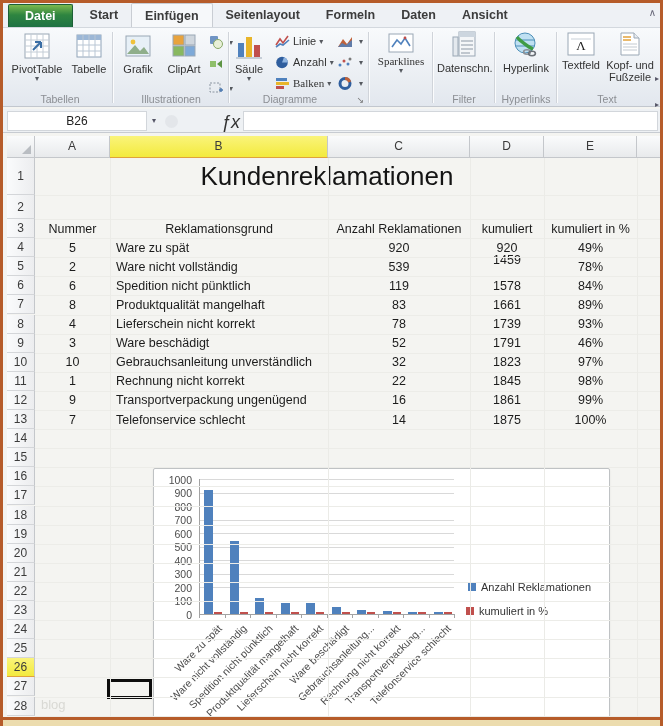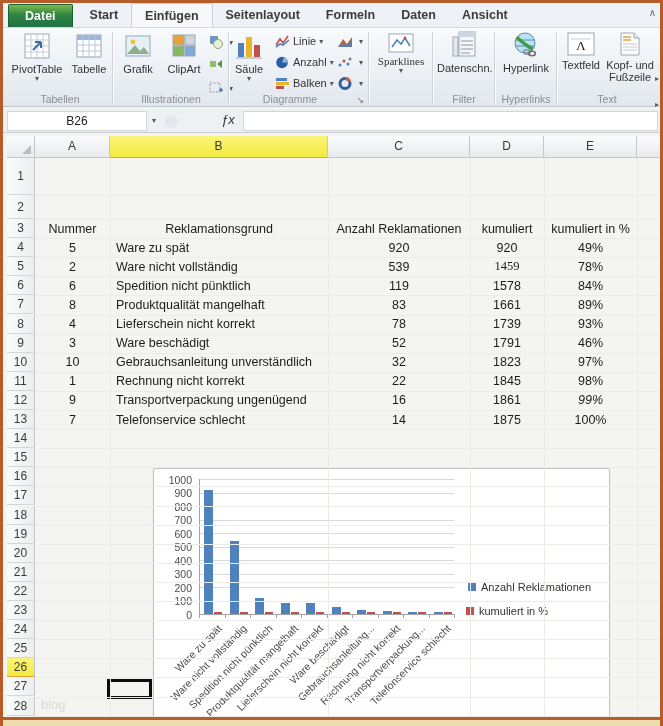--- a/index.html
+++ b/index.html
@@ -23,21 +23,21 @@
   .rrow { position:absolute; height:18px; display:flex; align-items:center; font-size:11px; color:#333; white-space:nowrap; }
   .rrow svg { margin-right:3px; }
   .rrow .rarrow { display:inline; margin-left:3px; }
   .launcher { position:absolute; font-size:9px; color:#777; }
   #edge-arrows { position:absolute; right:1px; top:38px; font-size:8px; color:#556; line-height:26px; }
   
   #formula-row { position:absolute; left:0; top:106px; width:100%; height:24px; background:#eef1f4; border-bottom:1px solid #c7cbd1; }
   #name-box { position:absolute; left:4px; top:2px; width:140px; height:20px; background:#fff; border:1px solid #d2d6db; font-size:12px; color:#222; text-align:center; line-height:19px; }
   #name-drop { position:absolute; left:144px; top:2px; width:14px; height:20px; font-size:8px; color:#556; text-align:center; line-height:20px; }
   #fb-circle { position:absolute; left:162px; top:6px; width:13px; height:13px; border-radius:50%; background:#e3e6ea; }
-  #fx { position:absolute; left:218px; top:3px; font-size:13px; font-style:italic; color:#333; }
+  #fx { position:absolute; left:218px; top:3px; font-size:18px; font-style:italic; color:#333; }
   #formula-field { position:absolute; left:240px; top:2px; right:2px; height:20px; background:#fff; border:1px solid #d2d6db; font-size:12px; line-height:19px; padding-left:4px; color:#222; }
   
   #sheet { position:absolute; left:0; top:133px; width:100%; height:584px; }
   #corner { position:absolute; left:4px; top:0; width:28px; height:22px; background:linear-gradient(#fafbfc,#e8eaec); border-right:1px solid #c4c7cb; border-bottom:1px solid #c4c7cb; }
   #corner:after { content:""; position:absolute; right:3px; bottom:3px; border-left:9px solid transparent; border-bottom:9px solid #b9bdc2; }
   .colhdr { position:absolute; top:0; height:22px; background:linear-gradient(#fafbfc,#e8eaec); border-right:1px solid #c4c7cb; border-bottom:1px solid #c4c7cb; font-size:12px; color:#3b3b3b; text-align:center; line-height:21px; }
   .colhdr.sel { background:linear-gradient(#faf47a,#f3ea3e); border-bottom:1px solid #e0a23c; }
   .rowhdr { position:absolute; left:4px; width:28px; background:linear-gradient(90deg,#fafbfc,#ecedef); border-right:1px solid #c4c7cb; border-bottom:1px solid #d4d6d9; font-size:12px; color:#3b3b3b; text-align:center; display:flex; align-items:center; justify-content:center; }
   .rowhdr.sel { background:linear-gradient(#faf47a,#f3ea3e); border-bottom:1px solid #e0a23c; }
   #grid { position:absolute; left:0; top:22px; width:663px; height:562px; }
@@ -166,21 +166,21 @@
           <span class="rarrow">▾</span>
         </div>
       <div class="rrow" style="left:46px;top:25px;">
           <svg width="15" height="13" viewBox="0 0 15 13">
             <circle cx="7" cy="6.5" r="5.8" fill="#2f5e9e"></circle>
             <path d="M7 6.5L12.8 6.5A5.8 5.8 0 0 0 9 1.2z" fill="#8fb4e0"></path>
           </svg>
           <span>Anzahl</span>
           <span class="rarrow">▾</span>
         </div>
-      <div class="rrow" style="left:46px;top:46px;">
+      <div class="rrow" style="left:46px;top:46px;font-family:Liberation Serif, serif;">
           <svg width="15" height="13" viewBox="0 0 15 13">
             <rect x="1" y="1" width="11" height="3" fill="#4f81bd"></rect>
             <rect x="1" y="5" width="13" height="3" fill="#e8b52a"></rect>
             <rect x="1" y="9" width="8" height="3" fill="#c0504d"></rect>
           </svg>
           <span>Balken</span>
           <span class="rarrow">▾</span>
         </div>
       <div class="rrow" style="left:108px;top:4px;">
           <svg width="16" height="13" viewBox="0 0 16 13">
@@ -319,35 +319,36 @@
         <div class="rowhdr" style="top: 426.8px; height: 19.1px;">21</div>
         <div class="rowhdr" style="top: 445.9px; height: 19.1px;">22</div>
         <div class="rowhdr" style="top: 465px; height: 19.1px;">23</div>
         <div class="rowhdr" style="top: 484.1px; height: 19.1px;">24</div>
         <div class="rowhdr" style="top: 503.2px; height: 19.1px;">25</div>
         <div class="rowhdr sel" style="top: 522.3px; height: 19.1px;">26</div>
         <div class="rowhdr" style="top: 541.4px; height: 19.1px;">27</div>
         <div class="rowhdr" style="top: 560.5px; height: 19.1px;">28</div>
       </div>
     <div id="grid">
+      <div id="sheet-title">Kundenreklamationen</div>
       <div id="table-cells">
           <div class="cell c" style="left: 32px; width: 75px; top: 61px;">Nummer</div>
           <div class="cell c" style="left: 107px; width: 218px; top: 61px;">Reklamationsgrund</div>
           <div class="cell c" style="left: 325px; width: 142px; top: 61px;">Anzahl Reklamationen</div>
           <div class="cell c" style="left: 467px; width: 74px; top: 61px;">kumuliert</div>
           <div class="cell c" style="left: 541px; width: 93px; top: 61px;">kumuliert in %</div>
           <div class="cell c" style="left: 32px; width: 75px; top: 80.1px;">5</div>
           <div class="cell l" style="left: 107px; width: 218px; top: 80.1px;">Ware zu spät</div>
           <div class="cell c" style="left: 325px; width: 142px; top: 80.1px;">920</div>
           <div class="cell c" style="left: 467px; width: 74px; top: 80.1px;">920</div>
           <div class="cell c" style="left: 541px; width: 93px; top: 80.1px;">49%</div>
           <div class="cell c" style="left: 32px; width: 75px; top: 99.2px;">2</div>
           <div class="cell l" style="left: 107px; width: 218px; top: 99.2px;">Ware nicht vollständig</div>
           <div class="cell c" style="left: 325px; width: 142px; top: 99.2px;">539</div>
-          <div class="cell c" style="left: 467px; width: 74px; top: 99px; font-family: Liberation Serif, serif;">1459</div>
+          <div class="cell c" style="left: 467px; width: 74px; top: 92px;">1459</div>
           <div class="cell c" style="left: 541px; width: 93px; top: 99.2px;">78%</div>
           <div class="cell c" style="left: 32px; width: 75px; top: 118.3px;">6</div>
           <div class="cell l" style="left: 107px; width: 218px; top: 118.3px;">Spedition nicht pünktlich</div>
           <div class="cell c" style="left: 325px; width: 142px; top: 118.3px;">119</div>
           <div class="cell c" style="left: 467px; width: 74px; top: 118.3px;">1578</div>
           <div class="cell c" style="left: 541px; width: 93px; top: 118.3px;">84%</div>
           <div class="cell c" style="left: 32px; width: 75px; top: 137.4px;">8</div>
           <div class="cell l" style="left: 107px; width: 218px; top: 137.4px;">Produktqualität mangelhaft</div>
           <div class="cell c" style="left: 325px; width: 142px; top: 137.4px;">83</div>
           <div class="cell c" style="left: 467px; width: 74px; top: 137.4px;">1661</div>
@@ -369,21 +370,21 @@
           <div class="cell c" style="left: 541px; width: 93px; top: 194.7px;">97%</div>
           <div class="cell c" style="left: 32px; width: 75px; top: 213.8px;">1</div>
           <div class="cell l" style="left: 107px; width: 218px; top: 213.8px;">Rechnung nicht korrekt</div>
           <div class="cell c" style="left: 325px; width: 142px; top: 213.8px;">22</div>
           <div class="cell c" style="left: 467px; width: 74px; top: 213.8px;">1845</div>
           <div class="cell c" style="left: 541px; width: 93px; top: 213.8px;">98%</div>
           <div class="cell c" style="left: 32px; width: 75px; top: 232.9px;">9</div>
           <div class="cell l" style="left: 107px; width: 218px; top: 232.9px;">Transportverpackung ungenügend</div>
           <div class="cell c" style="left: 325px; width: 142px; top: 232.9px;">16</div>
           <div class="cell c" style="left: 467px; width: 74px; top: 232.9px;">1861</div>
-          <div class="cell c" style="left: 541px; width: 93px; top: 232.9px; font-style: italic;">99%</div>
+          <div class="cell c" style="left: 541px; width: 93px; top: 232.9px;">99%</div>
           <div class="cell c" style="left: 32px; width: 75px; top: 252px;">7</div>
           <div class="cell l" style="left: 107px; width: 218px; top: 252px;">Telefonservice schlecht</div>
           <div class="cell c" style="left: 325px; width: 142px; top: 252px;">14</div>
           <div class="cell c" style="left: 467px; width: 74px; top: 252px;">1875</div>
           <div class="cell c" style="left: 541px; width: 93px; top: 252px;">100%</div>
         </div>
 
       <div id="chart">
           <div class="gl axis" style="left: 45px; width: 255px; top: 145px;"></div>
           <div class="ytick" style="left: 4px; top: 139.5px;">0</div>

